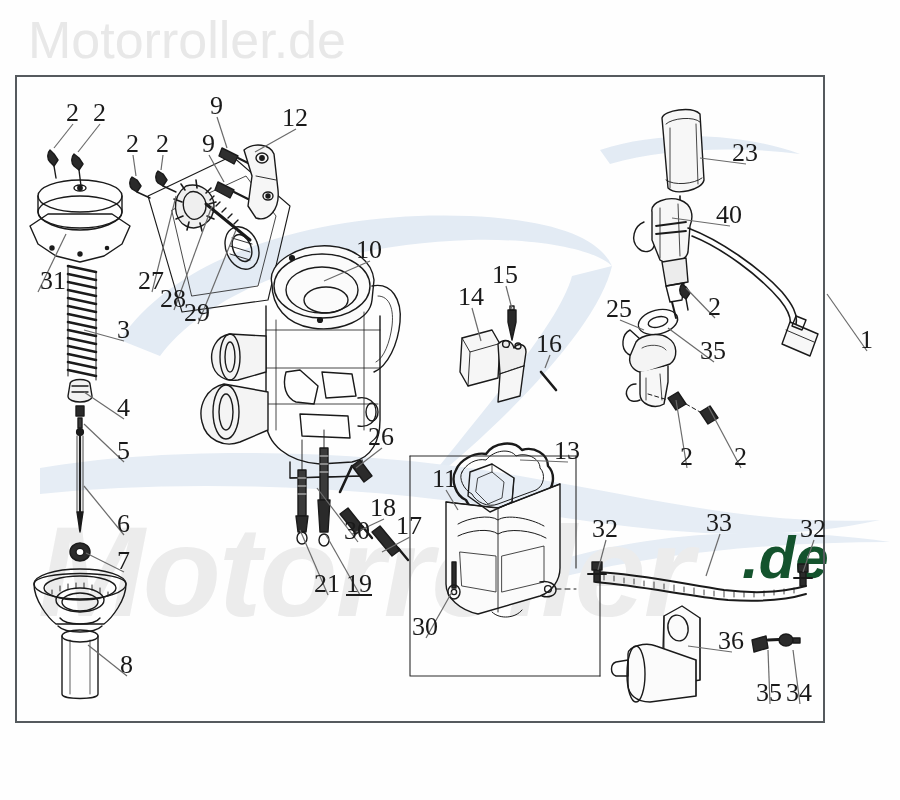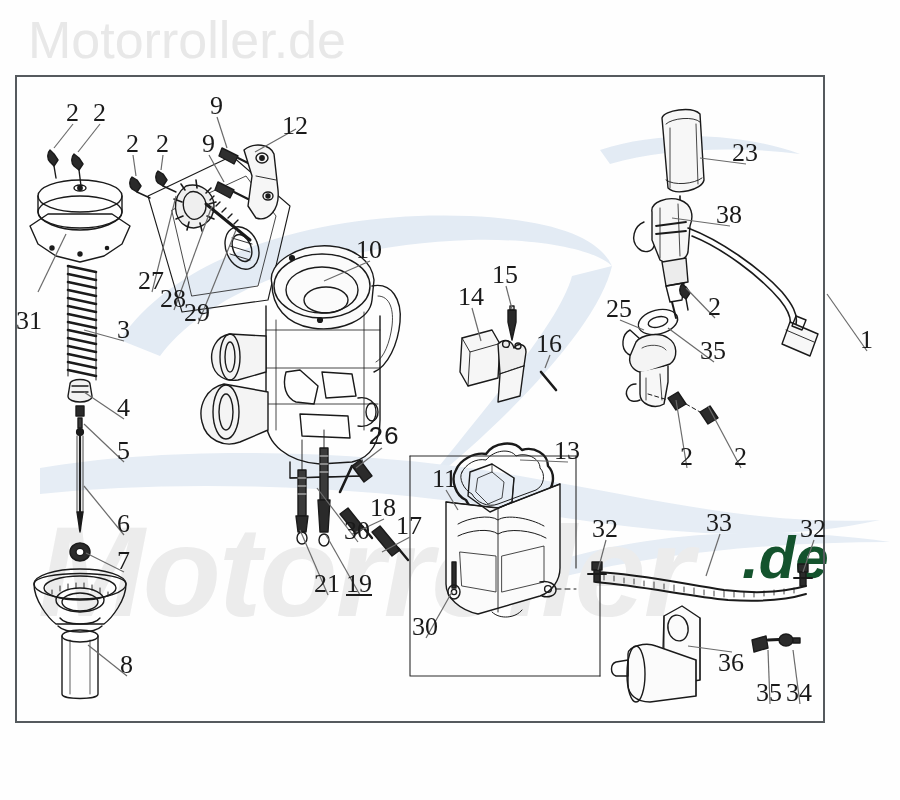--- a/index.html
+++ b/index.html
@@ -475,51 +475,51 @@
     </g>
 </svg>
 
 <div id="labels">
     <div class="lbl" style="left: 66px; top: 100px;">2</div>
     <div class="lbl" style="left: 93px; top: 100px;">2</div>
     <div class="lbl" style="left: 126px; top: 131px;">2</div>
     <div class="lbl" style="left: 156px; top: 131px;">2</div>
     <div class="lbl" style="left: 210px; top: 93px;">9</div>
     <div class="lbl" style="left: 202px; top: 131px;">9</div>
-    <div class="lbl" style="left: 282px; top: 105px; margin-top: 8px;">12</div>
-    <div class="lbl" style="left: 16px; top: 268px; margin-top: 40px;">31</div>
+    <div class="lbl" style="left: 282px; top: 105px;">12</div>
+    <div class="lbl" style="left: 40px; top: 268px;">31</div>
     <div class="lbl" style="left: 138px; top: 268px;">27</div>
     <div class="lbl" style="left: 160px; top: 286px;">28</div>
     <div class="lbl" style="left: 184px; top: 300px;">29</div>
     <div class="lbl" style="left: 117px; top: 317px;">3</div>
     <div class="lbl" style="left: 117px; top: 395px;">4</div>
     <div class="lbl" style="left: 117px; top: 438px;">5</div>
     <div class="lbl" style="left: 117px; top: 511px;">6</div>
     <div class="lbl" style="left: 117px; top: 548px;">7</div>
     <div class="lbl" style="left: 120px; top: 652px;">8</div>
     <div class="lbl" style="left: 356px; top: 237px;">10</div>
     <div class="lbl" style="left: 458px; top: 284px;">14</div>
     <div class="lbl" style="left: 492px; top: 262px;">15</div>
     <div class="lbl" style="left: 536px; top: 331px;">16</div>
-    <div class="lbl" style="left: 368px; top: 424px; font-family: Liberation Mono, monospace;">26</div>
+    <div class="lbl" style="left: 368px; top: 424px;">26</div>
     <div class="lbl" style="left: 370px; top: 495px;">18</div>
     <div class="lbl" style="left: 344px; top: 518px;">30</div>
     <div class="lbl" style="left: 396px; top: 513px;">17</div>
     <div class="lbl" style="left: 314px; top: 571px;">21</div>
     <div class="lbl" style="left: 346px; top: 571px; text-decoration: underline;">19</div>
     <div class="lbl" style="left: 432px; top: 466px;">11</div>
     <div class="lbl" style="left: 554px; top: 438px;">13</div>
     <div class="lbl" style="left: 412px; top: 614px;">30</div>
     <div class="lbl" style="left: 592px; top: 516px;">32</div>
     <div class="lbl" style="left: 706px; top: 510px; text-align: right;">33</div>
     <div class="lbl" style="left: 800px; top: 516px;">32</div>
-    <div class="lbl" style="left: 718px; top: 628px; margin-top: 22px;">36</div>
+    <div class="lbl" style="left: 718px; top: 628px;">36</div>
     <div class="lbl" style="left: 756px; top: 680px;">35</div>
     <div class="lbl" style="left: 786px; top: 680px;">34</div>
     <div class="lbl" style="left: 732px; top: 140px;">23</div>
-    <div class="lbl" style="left: 716px; top: 202px;">38</div>
+    <div class="lbl" style="left: 716px; top: 202px;">40</div>
     <div class="lbl" style="left: 708px; top: 294px;">2</div>
     <div class="lbl" style="left: 606px; top: 296px;">25</div>
     <div class="lbl" style="left: 700px; top: 338px;">35</div>
     <div class="lbl" style="left: 680px; top: 444px;">2</div>
     <div class="lbl" style="left: 734px; top: 444px;">2</div>
     <div class="lbl" style="left: 860px; top: 327px;">1</div>
   </div>
 
 </body></html>

